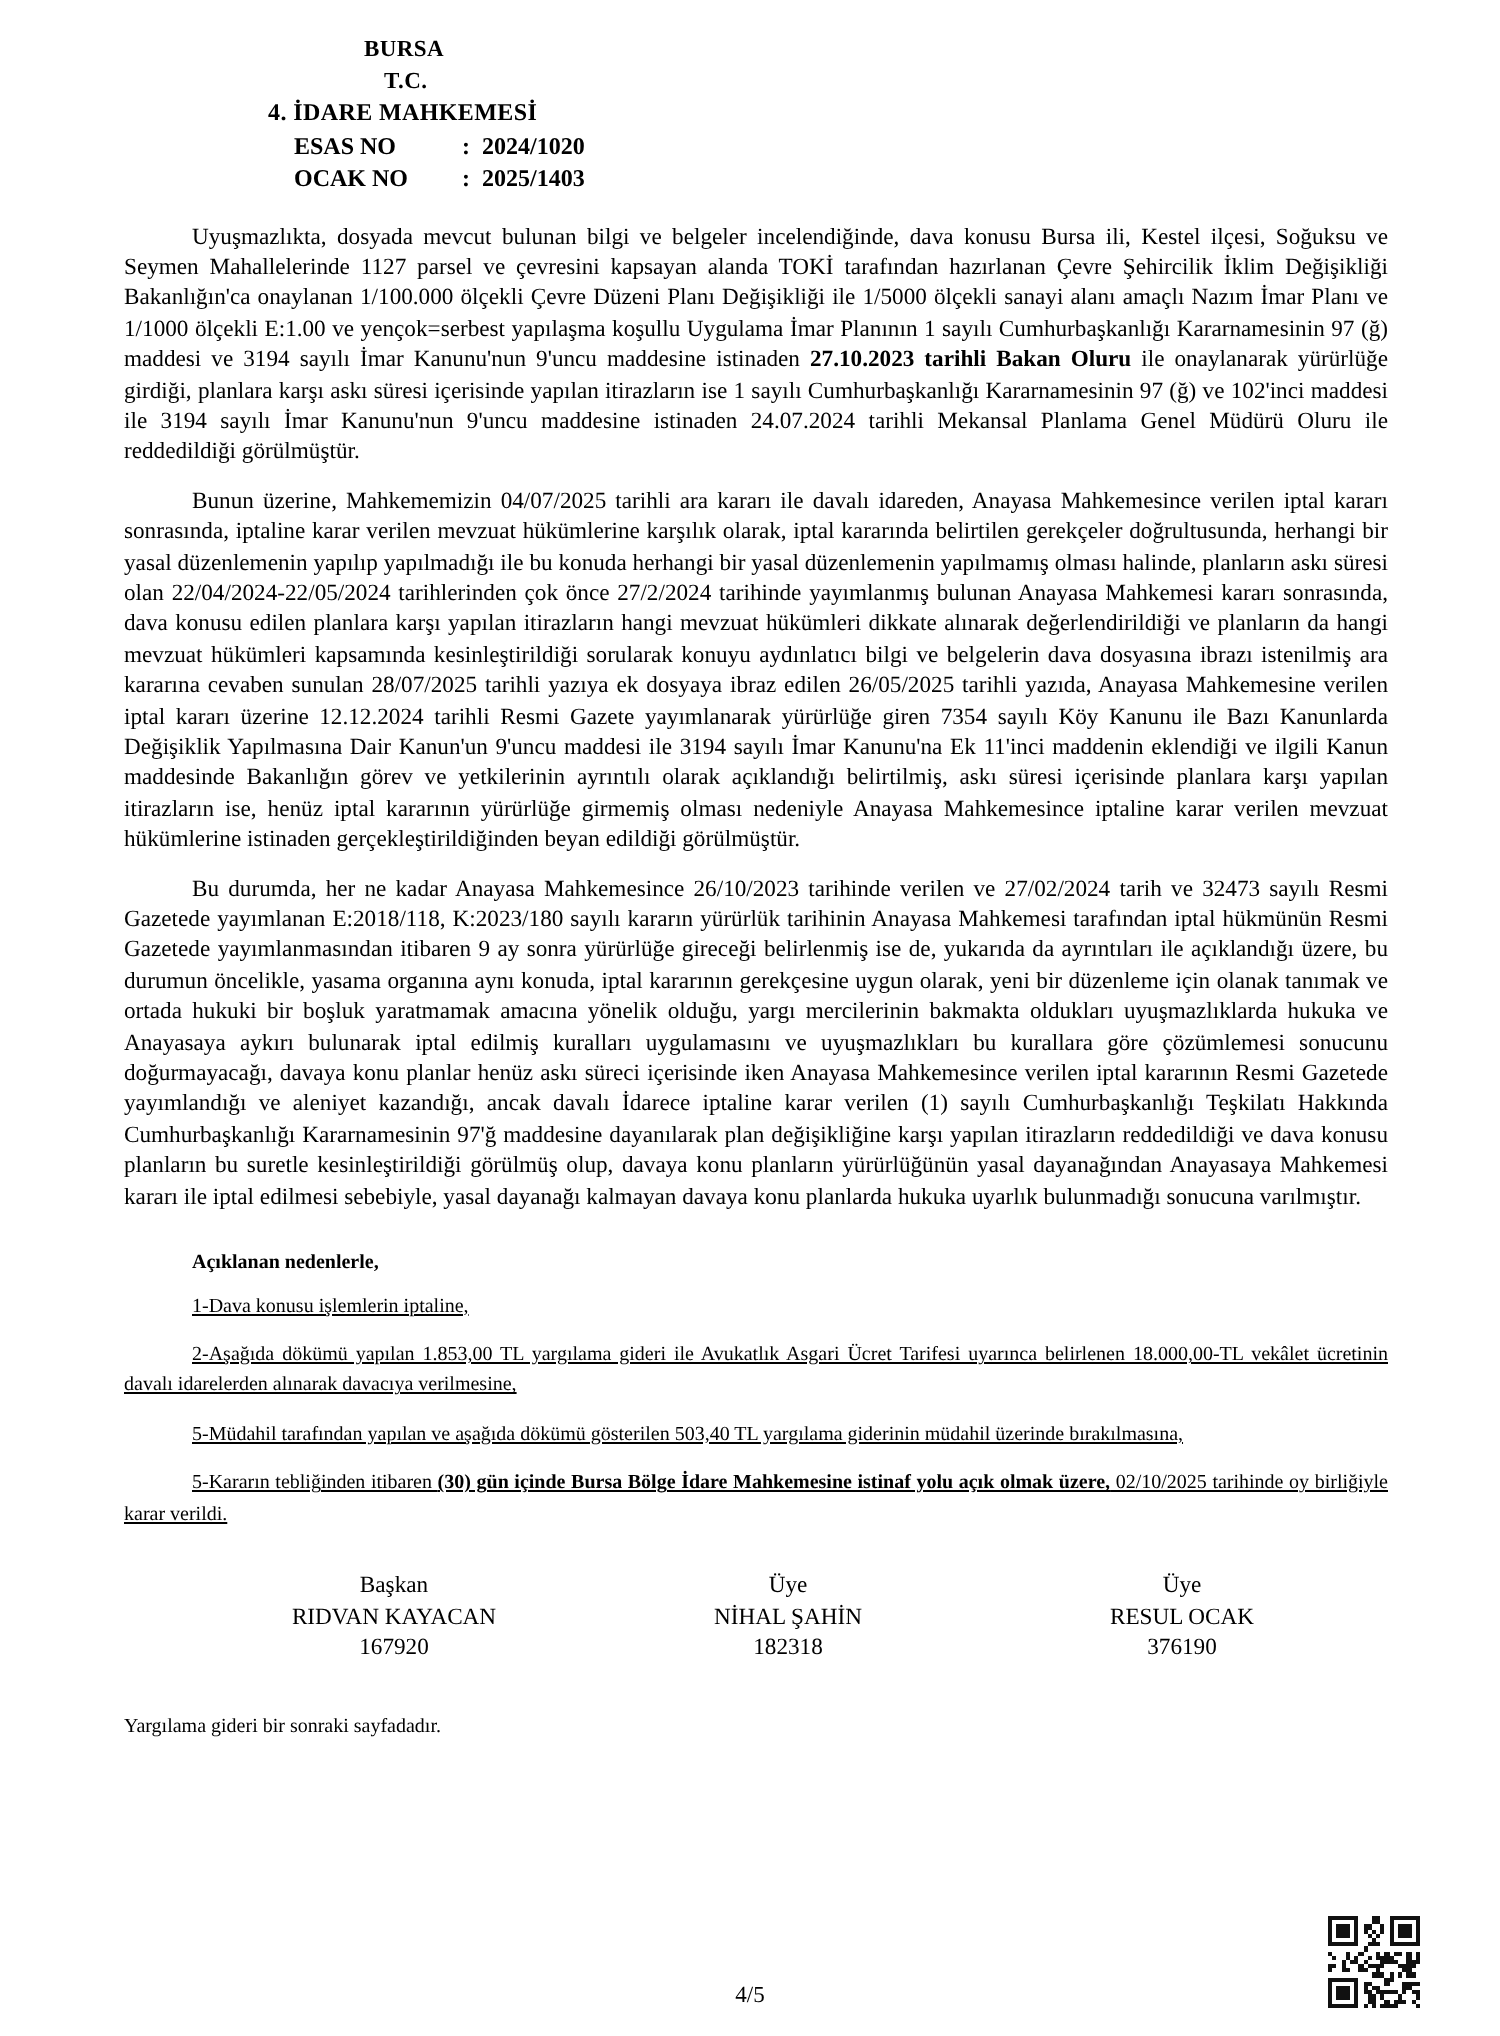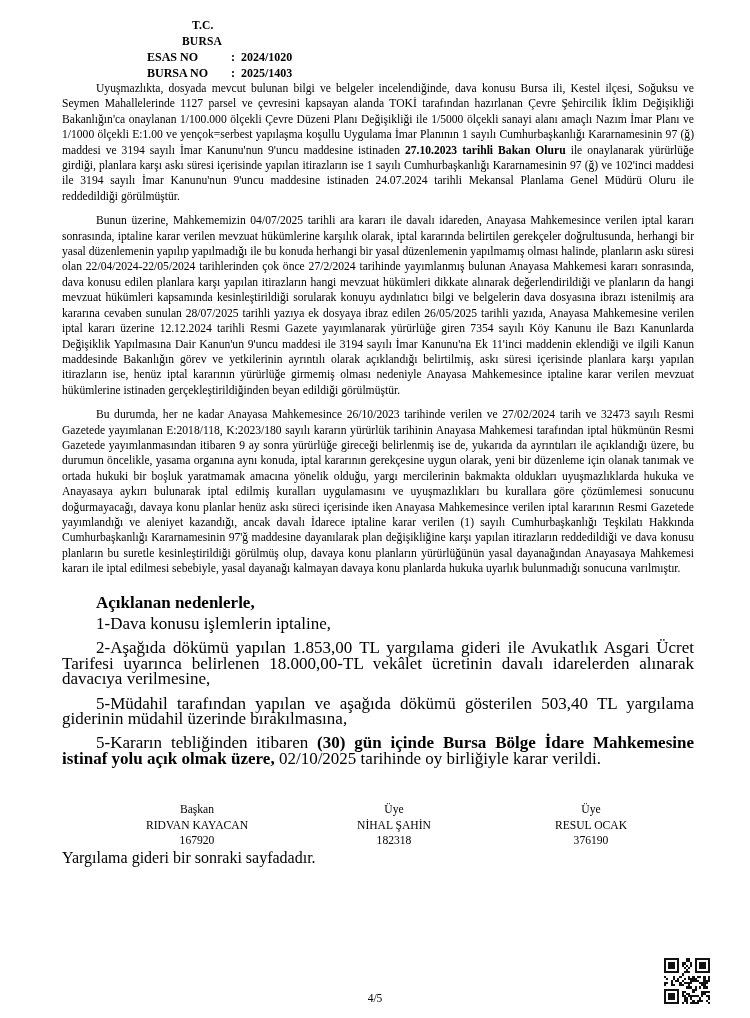--- a/index.html
+++ b/index.html
@@ -53,67 +53,70 @@
     width: 84px;
     margin-left: 23px;
   }
   .hdr-kv .sep {
     display: inline-block;
     width: 10px;
   }
 
   
   .body {
+    margin-top: 14px;
     font-size: 11.6px;
     line-height: 15.4px;
     text-align: justify;
     text-justify: inter-word;
   }
   .body p {
     margin: 0 0 9px 0;
     text-indent: 34px;
   }
   b { font-weight: bold; }
 
   
   .reasons {
     margin-top: 18px;
-    font-size: 17px;
+    font-size: 10px;
     line-height: 15.4px;
     text-align: justify;
   }
   .reasons .title {
     font-weight: bold;
     text-indent: 34px;
     margin-bottom: 6px;
   }
   .reasons p {
     margin: 0 0 9px 0;
     text-indent: 34px;
+    text-decoration: underline;
   }
 
   
   .signatures {
-    margin-top: 36px;
+    margin-top: 20px;
     display: flex;
     justify-content: space-between;
     padding: 0 28px 0 60px;
     font-size: 11.6px;
     line-height: 15.6px;
   }
   .sig {
     text-align: center;
     min-width: 150px;
   }
   .sig .role { }
   .sig .name { }
   .sig .no { }
 
   .footnote {
-    font-size: 16px;
+    margin-top: 26px;
+    font-size: 10px;
   }
 
   .pagenum {
     position: absolute;
     bottom: 14px;
     left: 0;
     width: 750px;
     text-align: center;
     font-size: 11.5px;
   }
@@ -131,27 +134,28 @@
   }
   .qr i { display: block; }
   .qr i.on { background: #111; }
 </style>
 </head>
 <body>
 
 <div class="page">
 
   <div class="header">
+    <div class="hdr-line hdr-center-bursa">BURSA</div>
     <div class="hdr-line hdr-center-tc">T.C.</div>
-    <div class="hdr-line hdr-center-bursa">BURSA</div>
+    <div class="hdr-line hdr-court">4. İDARE MAHKEMESİ</div>
     <div class="hdr-kv">
       <span class="k">ESAS NO</span><span class="sep">:</span><span>2024/1020</span>
     </div>
     <div class="hdr-kv">
-      <span class="k">BURSA NO</span><span class="sep">:</span><span>2025/1403</span>
+      <span class="k">OCAK NO</span><span class="sep">:</span><span>2025/1403</span>
     </div>
   </div>
 
   <div class="body">
     <p><span>Uyuşmazlıkta, dosyada mevcut bulunan bilgi ve belgeler incelendiğinde, dava konusu Bursa ili, Kestel ilçesi, Soğuksu ve Seymen Mahallelerinde 1127 parsel ve çevresini kapsayan alanda TOKİ tarafından hazırlanan Çevre Şehircilik İklim Değişikliği Bakanlığın'ca onaylanan 1/100.000 ölçekli Çevre Düzeni Planı Değişikliği ile 1/5000 ölçekli sanayi alanı amaçlı Nazım İmar Planı  ve 1/1000 ölçekli E:1.00 ve yençok=serbest yapılaşma koşullu Uygulama İmar Planının 1 sayılı Cumhurbaşkanlığı Kararnamesinin 97 (ğ) maddesi ve 3194 sayılı İmar Kanunu'nun 9'uncu maddesine istinaden </span><b>27.10.2023 tarihli Bakan Oluru</b><span> ile onaylanarak yürürlüğe girdiği, planlara karşı askı süresi içerisinde yapılan itirazların ise  1 sayılı Cumhurbaşkanlığı Kararnamesinin 97 (ğ) ve 102'inci maddesi ile 3194 sayılı İmar Kanunu'nun 9'uncu maddesine istinaden 24.07.2024 tarihli Mekansal Planlama Genel Müdürü Oluru ile reddedildiği görülmüştür.</span></p>
     <p>Bunun üzerine, Mahkememizin 04/07/2025 tarihli ara kararı ile davalı idareden, Anayasa Mahkemesince verilen iptal kararı sonrasında, iptaline karar verilen mevzuat hükümlerine karşılık olarak, iptal kararında belirtilen gerekçeler doğrultusunda, herhangi bir yasal düzenlemenin yapılıp yapılmadığı ile bu konuda herhangi bir yasal düzenlemenin yapılmamış olması halinde, planların askı süresi olan 22/04/2024-22/05/2024 tarihlerinden çok önce 27/2/2024 tarihinde yayımlanmış bulunan Anayasa Mahkemesi kararı sonrasında, dava konusu edilen planlara karşı yapılan itirazların hangi mevzuat hükümleri dikkate alınarak değerlendirildiği ve planların da hangi mevzuat hükümleri kapsamında kesinleştirildiği sorularak konuyu aydınlatıcı bilgi ve belgelerin dava dosyasına ibrazı istenilmiş ara kararına cevaben sunulan 28/07/2025 tarihli yazıya ek dosyaya ibraz edilen 26/05/2025 tarihli yazıda, Anayasa Mahkemesine verilen iptal kararı üzerine 12.12.2024 tarihli Resmi Gazete yayımlanarak yürürlüğe giren 7354 sayılı Köy Kanunu ile Bazı Kanunlarda Değişiklik Yapılmasına Dair Kanun'un 9'uncu maddesi ile 3194 sayılı İmar Kanunu'na Ek 11'inci maddenin eklendiği ve ilgili Kanun maddesinde Bakanlığın görev ve yetkilerinin ayrıntılı olarak açıklandığı belirtilmiş, askı süresi içerisinde planlara karşı yapılan itirazların ise, henüz iptal kararının yürürlüğe girmemiş olması nedeniyle Anayasa Mahkemesince iptaline karar verilen mevzuat hükümlerine istinaden gerçekleştirildiğinden beyan edildiği görülmüştür.</p>
     <p>Bu durumda, her ne kadar Anayasa Mahkemesince 26/10/2023 tarihinde verilen ve 27/02/2024 tarih ve 32473 sayılı Resmi Gazetede yayımlanan E:2018/118, K:2023/180 sayılı kararın yürürlük tarihinin Anayasa Mahkemesi tarafından iptal hükmünün Resmi Gazetede yayımlanmasından itibaren 9 ay sonra yürürlüğe gireceği belirlenmiş ise de,  yukarıda da ayrıntıları ile açıklandığı üzere, bu durumun öncelikle, yasama organına aynı konuda, iptal kararının gerekçesine uygun olarak, yeni bir düzenleme için olanak tanımak ve ortada hukuki bir boşluk yaratmamak amacına yönelik olduğu, yargı mercilerinin bakmakta oldukları uyuşmazlıklarda hukuka ve Anayasaya aykırı bulunarak iptal edilmiş kuralları uygulamasını ve uyuşmazlıkları bu kurallara göre çözümlemesi sonucunu doğurmayacağı, davaya konu planlar henüz askı süreci içerisinde iken Anayasa Mahkemesince verilen iptal kararının Resmi Gazetede yayımlandığı ve aleniyet kazandığı, ancak davalı İdarece iptaline karar verilen  (1) sayılı Cumhurbaşkanlığı Teşkilatı Hakkında Cumhurbaşkanlığı Kararnamesinin 97'ğ maddesine dayanılarak plan değişikliğine karşı yapılan itirazların reddedildiği ve dava konusu planların bu suretle kesinleştirildiği görülmüş olup, davaya konu planların yürürlüğünün yasal dayanağından Anayasaya Mahkemesi kararı ile iptal edilmesi sebebiyle, yasal dayanağı kalmayan davaya konu planlarda hukuka uyarlık bulunmadığı sonucuna varılmıştır.</p>
   </div>
 
   <div class="reasons">

